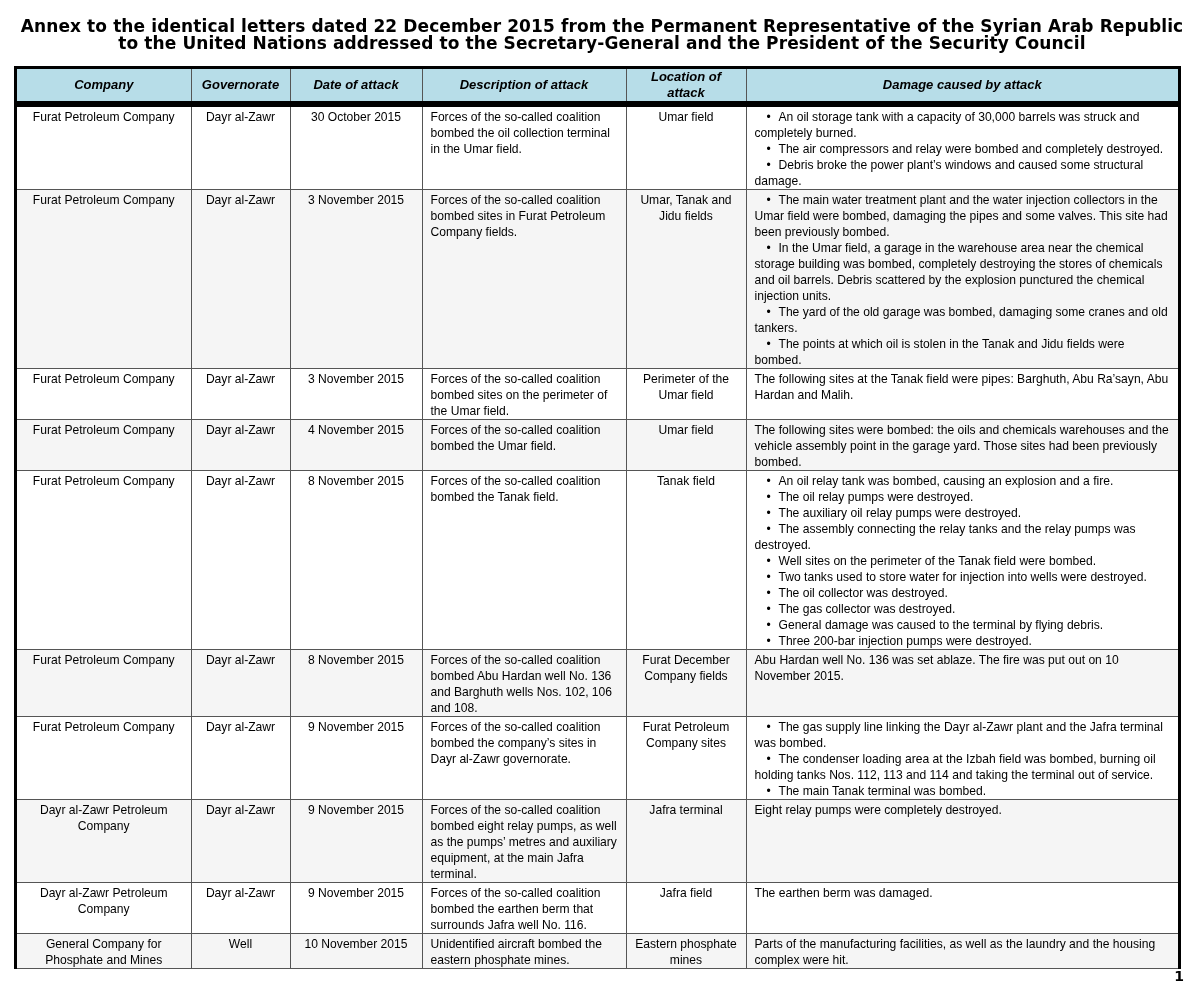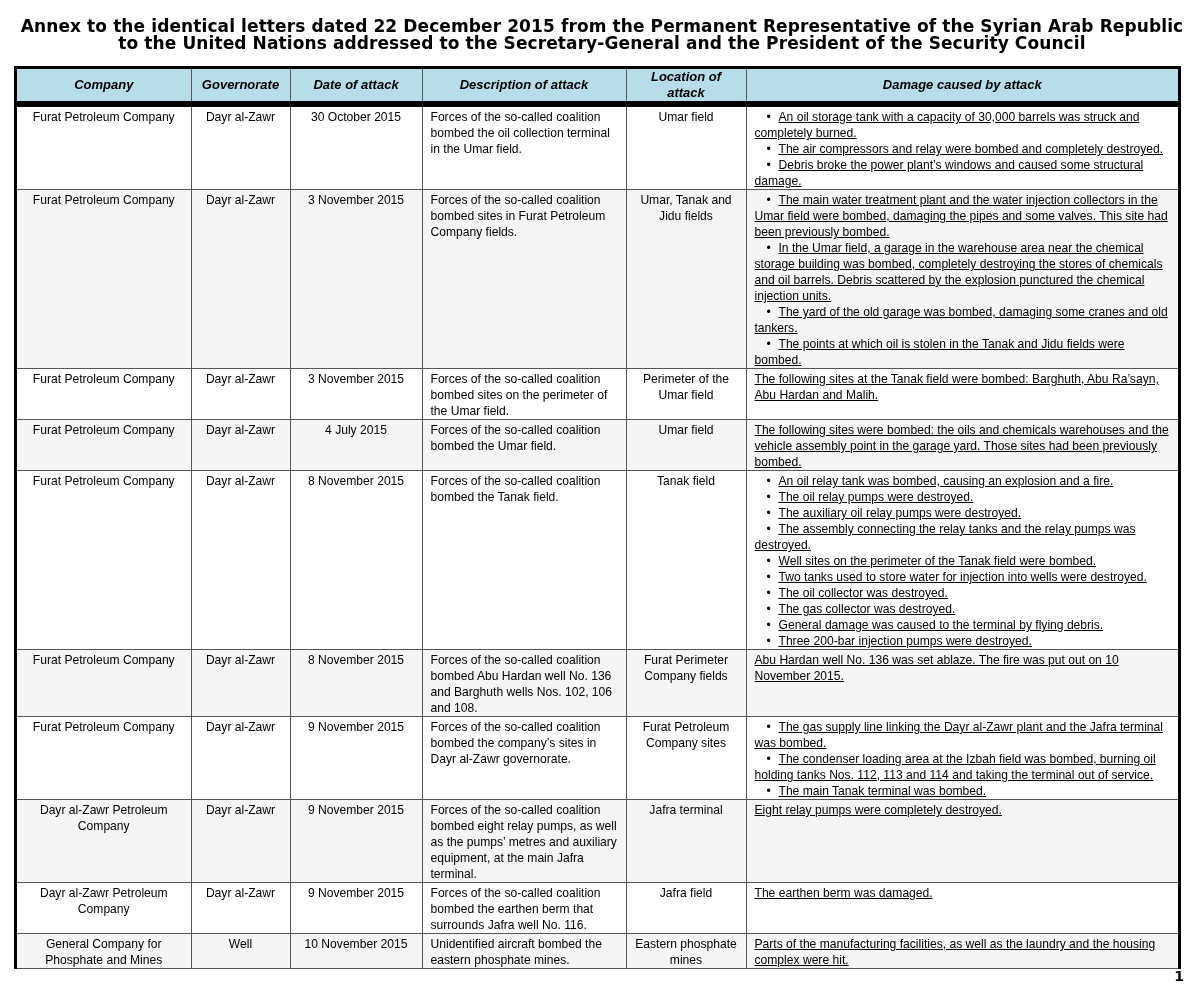--- a/index.html
+++ b/index.html
@@ -12,21 +12,21 @@
                   border-left:3px solid #000; border-right:3px solid #000; border-top:3px solid #000;
                   box-sizing:border-box; }
     table { border-collapse:collapse; width:100%; table-layout:fixed;
             font-family:"Liberation Sans", sans-serif; font-size:12.1px; line-height:16px; }
     th { background:#b7dde8; font-style:italic; font-weight:bold; font-size:13px;
          height:27px; padding:0 4px; border-right:1px solid #555; text-align:center;
          border-bottom:6px solid #000; }
     th:last-child { border-right:none; }
     td { vertical-align:top; padding:2px 8px 0 8px; border-right:1px solid #555;
          border-bottom:1px solid #555; }
-    td:last-child { border-right:none;text-decoration:underline; }
+    td:last-child { border-right:none; }
     tr.alt td { background:#f5f5f5; }
     td.c { text-align:center;margin-left:37px; }
     .bullet { display:block; text-indent:12px; }
     .bullet::before { content:"\2022"; display:inline-block; width:12px; text-indent:0; }
     .plain { display:block; }
     .page-num { position:absolute; right:16px; top:968px; font-family:"DejaVu Sans", sans-serif;
                 font-weight:bold; font-size:14px; }
   </style>
 </head>
 <body>
@@ -79,27 +79,27 @@
             <span class="bullet">The points at which oil is stolen in the Tanak and Jidu fields were bombed.</span>
           </td>
         </tr>
         <tr style="height: 49px;">
           <td class="c">Furat Petroleum Company</td>
           <td class="c">Dayr al-Zawr</td>
           <td class="c">3 November 2015</td>
           <td>Forces of the so-called coalition bombed sites on the perimeter of the Umar field.</td>
           <td class="c">Perimeter of the Umar field</td>
           <td>
-            <span class="plain">The following sites at the Tanak field were bombed: Barghuth, Abu Ra’sayn, Abu Hardan and Malih.</span>
+            <span class="plain">The following sites at the Tanak field were pipes: Barghuth, Abu Ra’sayn, Abu Hardan and Malih.</span>
           </td>
         </tr>
         <tr class="alt" style="height: 49px;">
           <td class="c">Furat Petroleum Company</td>
           <td class="c">Dayr al-Zawr</td>
-          <td class="c">4 July 2015</td>
+          <td class="c">4 November 2015</td>
           <td>Forces of the so-called coalition bombed the Umar field.</td>
           <td class="c">Umar field</td>
           <td>
             <span class="plain">The following sites were bombed: the oils and chemicals warehouses and the vehicle assembly point in the garage yard. Those sites had been previously bombed.</span>
           </td>
         </tr>
         <tr style="height: 176px;">
           <td class="c">Furat Petroleum Company</td>
           <td class="c">Dayr al-Zawr</td>
           <td class="c">8 November 2015</td>
@@ -116,21 +116,21 @@
             <span class="bullet">The gas collector was destroyed.</span>
             <span class="bullet">General damage was caused to the terminal by flying debris.</span>
             <span class="bullet">Three 200-bar injection pumps were destroyed.</span>
           </td>
         </tr>
         <tr class="alt" style="height: 65px;">
           <td class="c">Furat Petroleum Company</td>
           <td class="c">Dayr al-Zawr</td>
           <td class="c">8 November 2015</td>
           <td>Forces of the so-called coalition bombed Abu Hardan well No. 136 and Barghuth wells Nos. 102, 106 and 108.</td>
-          <td class="c">Furat Perimeter Company fields</td>
+          <td class="c">Furat December Company fields</td>
           <td>
             <span class="plain">Abu Hardan well No. 136 was set ablaze. The fire was put out on 10 November 2015.</span>
           </td>
         </tr>
         <tr style="height: 81px;">
           <td class="c">Furat Petroleum Company</td>
           <td class="c">Dayr al-Zawr</td>
           <td class="c">9 November 2015</td>
           <td>Forces of the so-called coalition bombed the company’s sites in Dayr al-Zawr governorate.</td>
           <td class="c">Furat Petroleum Company sites</td>

